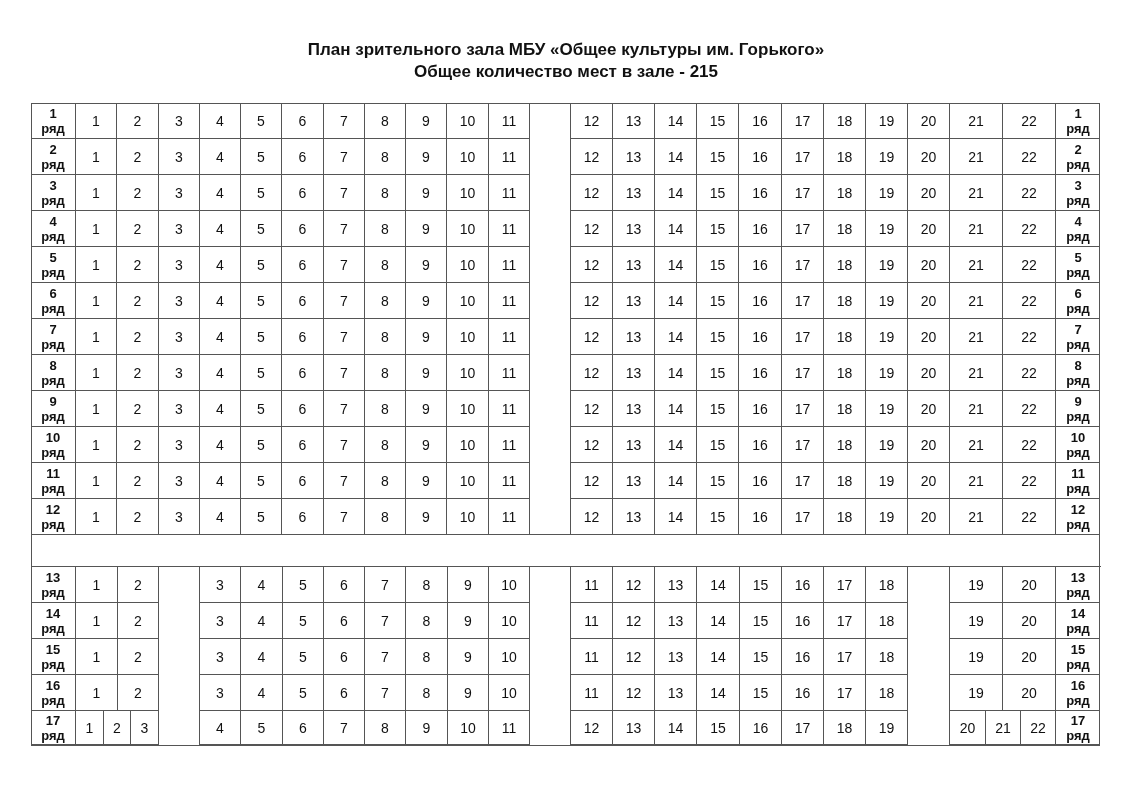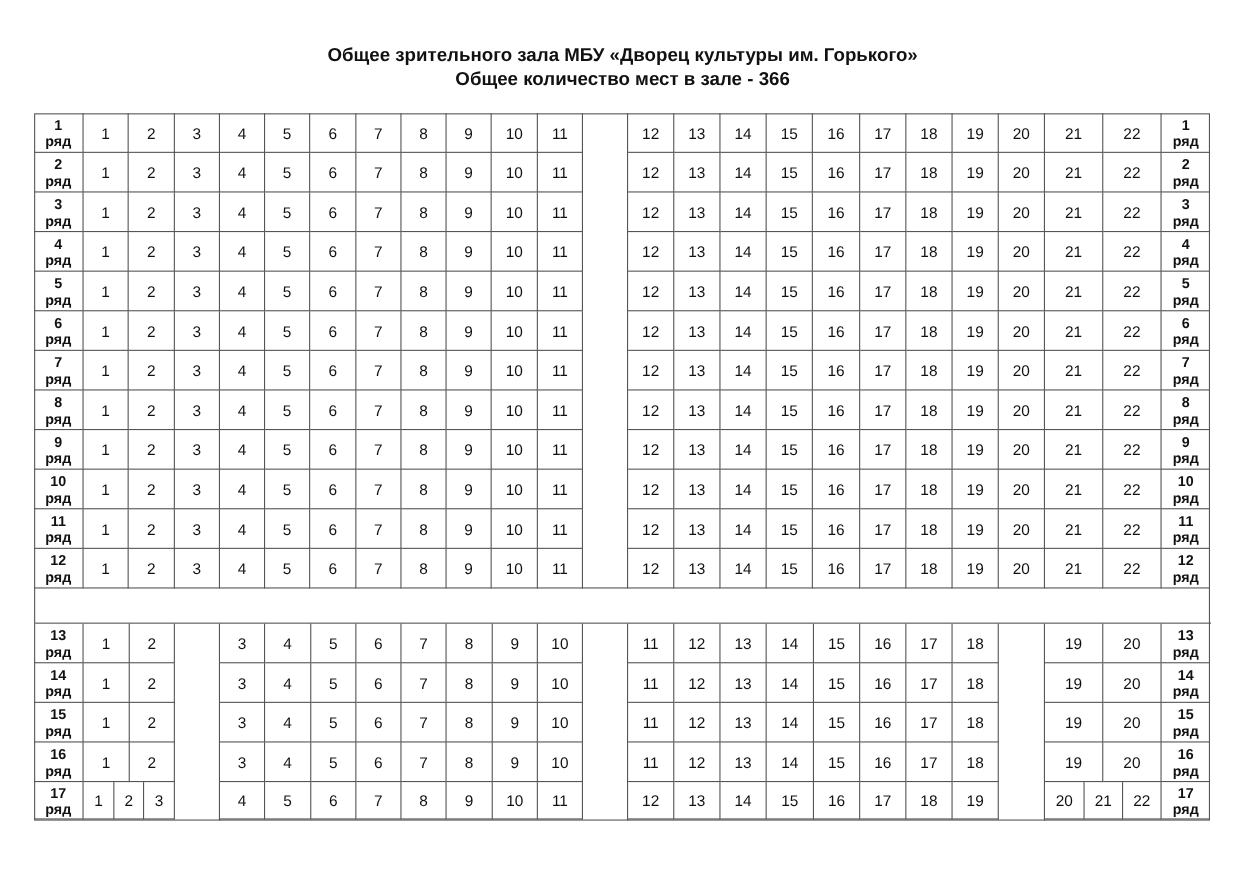--- a/index.html
+++ b/index.html
@@ -9,22 +9,22 @@
   .t2 { top: 62px; }
   .plan { position: absolute; left: 31px; top: 103px; width: 1069px; height: 643px; border: 1px solid #555; box-sizing: border-box; }
   .cell { position: absolute; box-sizing: border-box; display: flex; align-items: center; justify-content: center; font-size: 14px; border-right: 1px solid #555; border-bottom: 1px solid #555; }
   .lbl { flex-direction: column; font-weight: bold; font-size: 13px; line-height: 15px; }
   .aisle { position: absolute; box-sizing: border-box; border-right: 1px solid #555; }
   .sep { position: absolute; left: 0; width: 100%; box-sizing: border-box; border-bottom: 1px solid #555; }
 </style>
 </head>
 <body>
 
-<div class="title t1">Общее зрительного зала МБУ «Дворец культуры им. Горького»</div>
-<div class="title t2">Общее количество мест в зале - 366</div>
+<div class="title t1">План зрительного зала МБУ «Общее культуры им. Горького»</div>
+<div class="title t2">Общее количество мест в зале - 215</div>
 
 <div class="plan" id="plan">
     <div class="cell lbl" style="left: -1px; width: 45px; top: -1px; height: 36px;">
       <span>1</span>
       <span>ряд</span>
     </div>
     <div class="cell" style="left: 44px; width: 41px; top: -1px; height: 36px;">1</div>
     <div class="cell" style="left: 85px; width: 42px; top: -1px; height: 36px;">2</div>
     <div class="cell" style="left: 127px; width: 41px; top: -1px; height: 36px;">3</div>
     <div class="cell" style="left: 168px; width: 41px; top: -1px; height: 36px;">4</div>

